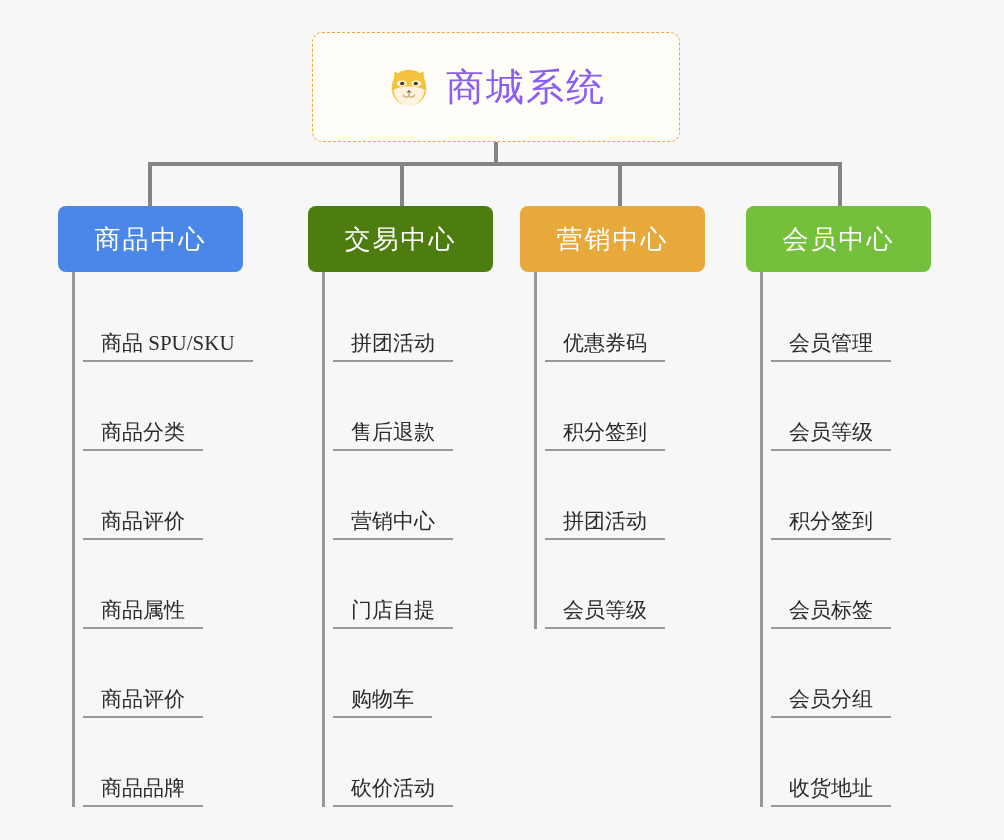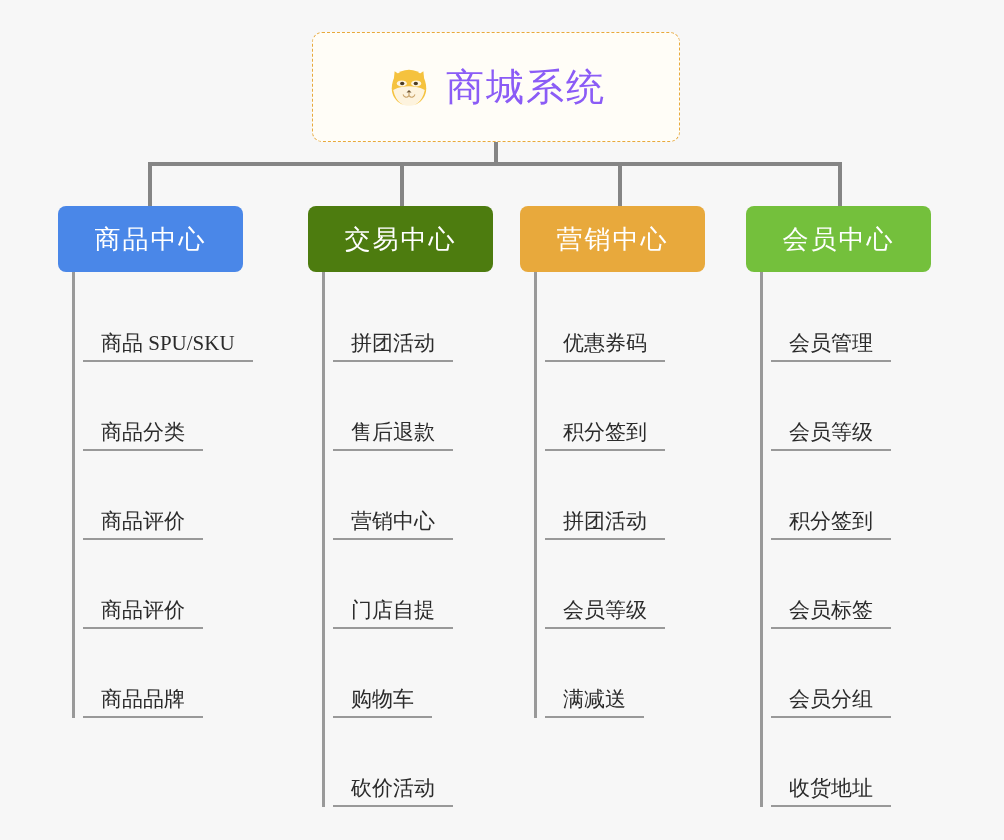--- a/index.html
+++ b/index.html
@@ -152,20 +152,23 @@
         <div class="leaf">
             <span class="leaf-inner">商品 SPU/SKU</span>
           </div>
         <div class="leaf">
             <span class="leaf-inner">商品分类</span>
           </div>
         <div class="leaf">
             <span class="leaf-inner">商品评价</span>
           </div>
         <div class="leaf">
+            <span class="leaf-inner">商品属性</span>
+          </div>
+        <div class="leaf">
             <span class="leaf-inner">商品评价</span>
           </div>
         <div class="leaf">
             <span class="leaf-inner">商品品牌</span>
           </div>
       </div>
     </div>
 
     <div class="column col-1">
       <div class="cat-box" style="background: #4d7c0f;">交易中心</div>
@@ -199,23 +202,20 @@
           </div>
         <div class="leaf">
             <span class="leaf-inner">积分签到</span>
           </div>
         <div class="leaf">
             <span class="leaf-inner">拼团活动</span>
           </div>
         <div class="leaf">
             <span class="leaf-inner">会员等级</span>
           </div>
-        <div class="leaf">
-            <span class="leaf-inner">满减送</span>
-          </div>
       </div>
     </div>
 
     <div class="column col-3">
       <div class="cat-box" style="background: rgb(116, 192, 60);">会员中心</div>
       <div class="branch">
         <div class="leaf">
             <span class="leaf-inner">会员管理</span>
           </div>
         <div class="leaf">

